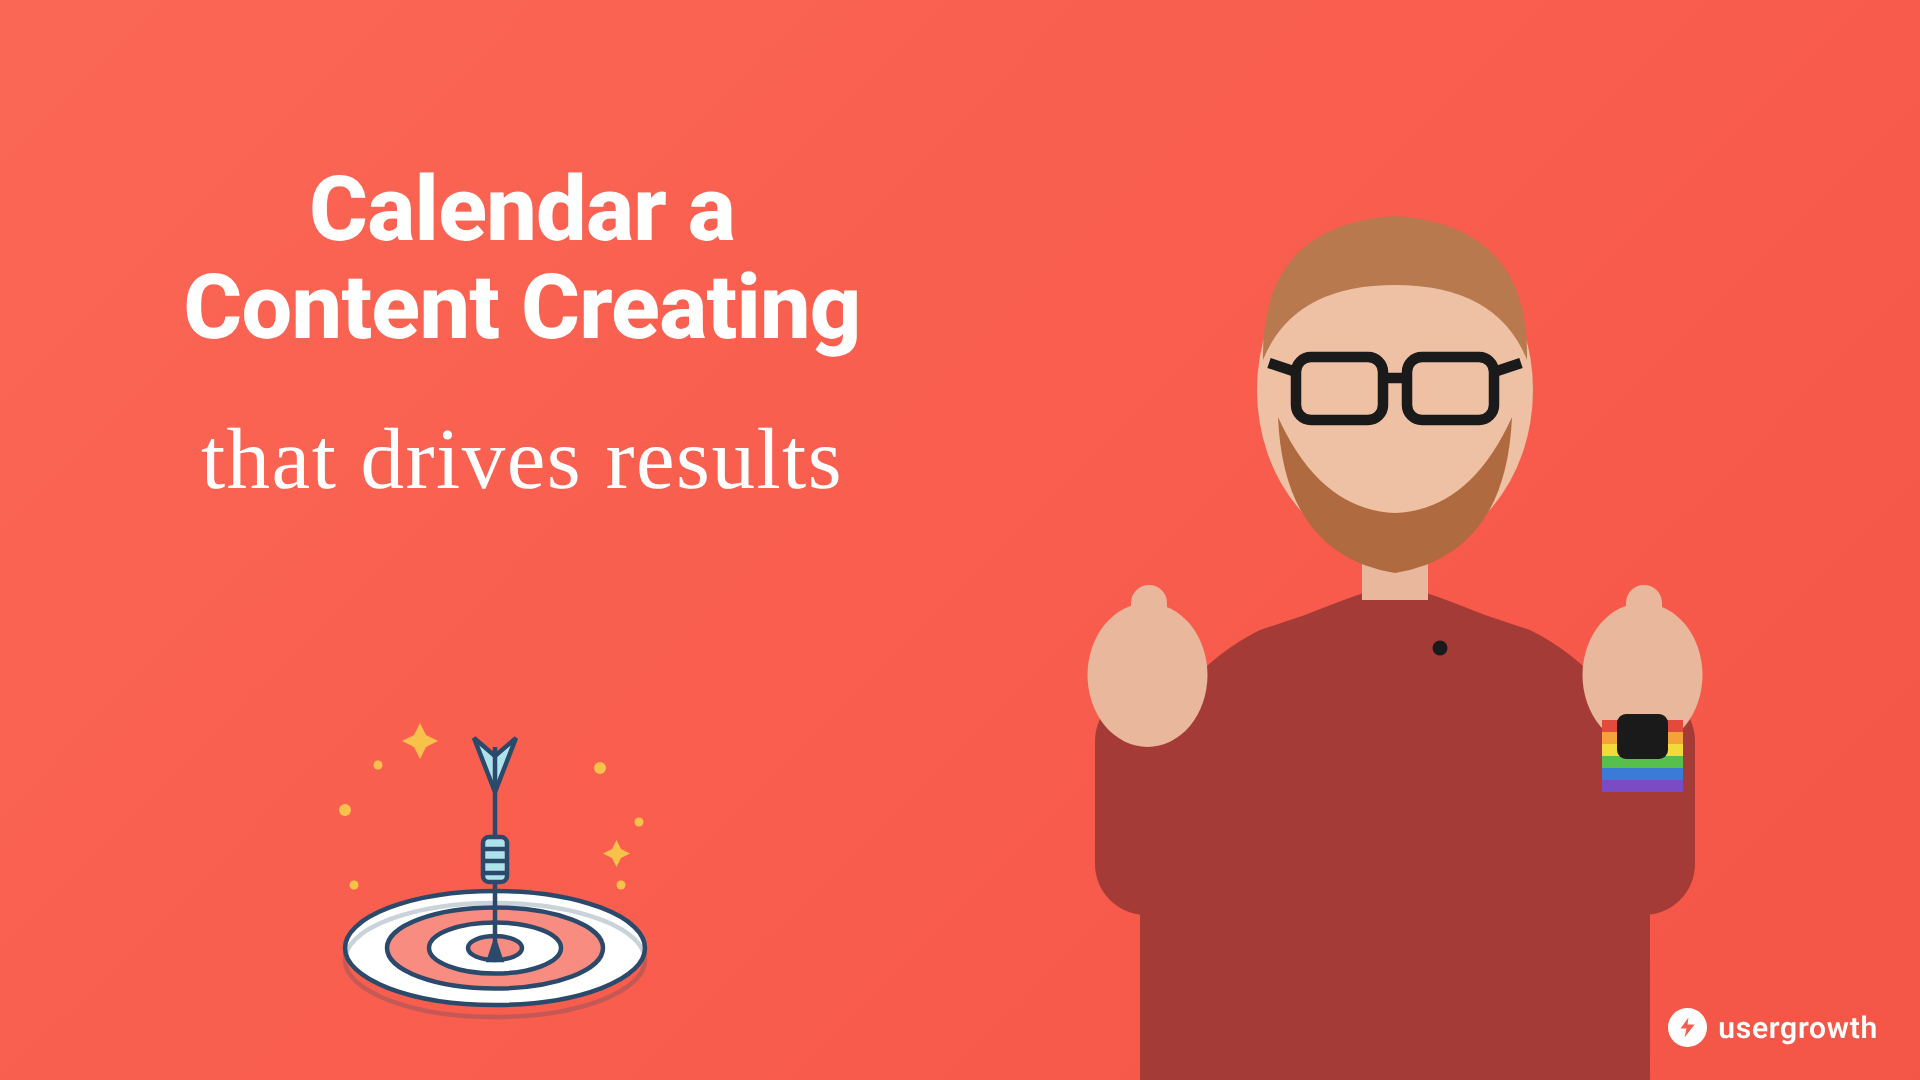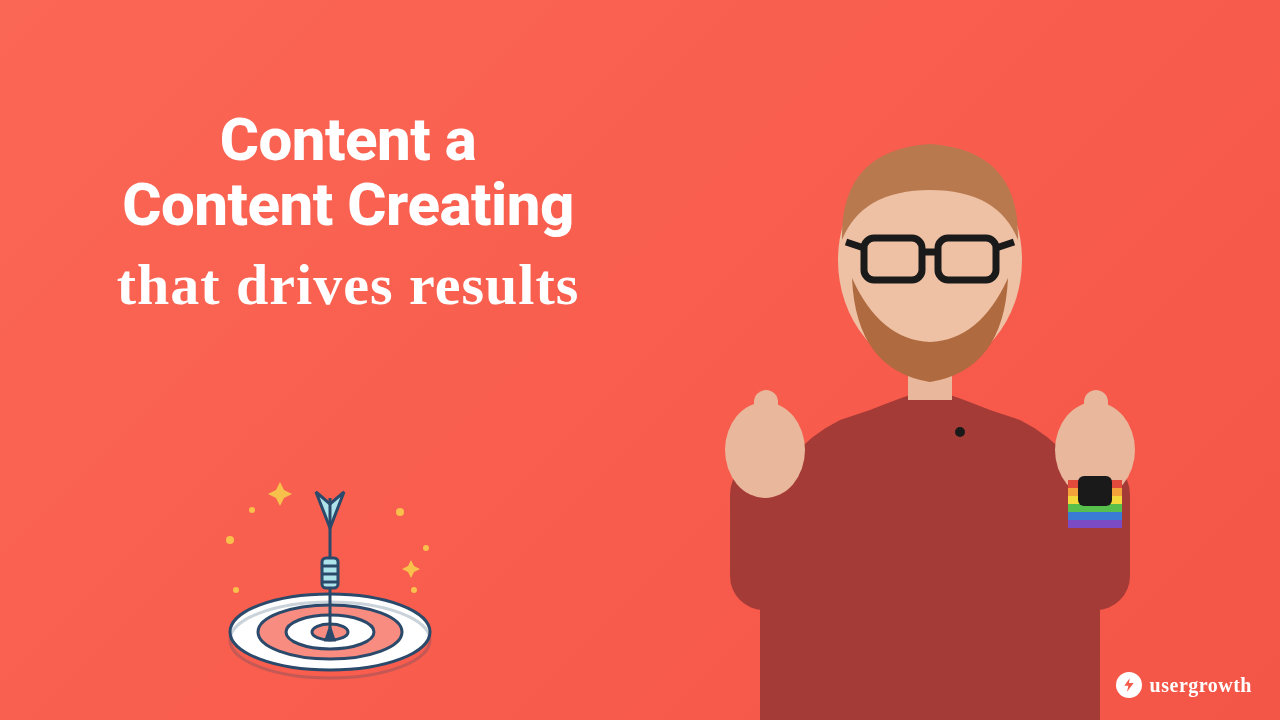--- a/index.html
+++ b/index.html
@@ -21,25 +21,25 @@
     color: #ffffff;
   }
   .headline-line {
     font-weight: 800;
     font-size: 60px;
     line-height: 1.08;
     letter-spacing: -0.5px;
     text-align: center;
   }
   .subhead {
-    margin-top: 15px;
+    margin-top: 36px;
     font-family: "Brush Script MT", "Segoe Script", "Comic Sans MS", cursive;
     font-size: 58px;
     line-height: 1.1;
-    font-weight: 700;
+    font-weight: 400;
     text-align: center;
     letter-spacing: 1px;
   }
 
   
   .target-wrap {
     position: absolute;
     left: 200px;
     top: 470px;
     width: 260px;
@@ -60,40 +60,39 @@
     position: absolute;
     right: 28px;
     bottom: 22px;
     display: flex;
     align-items: center;
     gap: 8px;
     color: #ffffff;
     font-size: 20px;
     font-weight: 600;
     letter-spacing: 0.5px;
-    font-family: Liberation Serif, serif;
   }
   .brand-badge {
     width: 26px;
     height: 26px;
     border-radius: 50%;
     background: #ffffff;
     display: flex;
     align-items: center;
     justify-content: center;
   }
   .brand-badge svg { display: block; }
 </style>
 </head>
 <body>
 
 <div class="stage">
 
   <div class="headline">
-    <div class="headline-line">Content a</div>
+    <div class="headline-line">Calendar a</div>
     <div class="headline-line">Content Creating</div>
     <div class="subhead">that drives results</div>
   </div>
 
   <div class="target-wrap">
     <svg viewBox="0 0 260 220" width="260" height="220">
 
       <g fill="#f7c14b">
         <circle cx="30" cy="70" r="4"></circle>
         <circle cx="52" cy="40" r="3"></circle>

